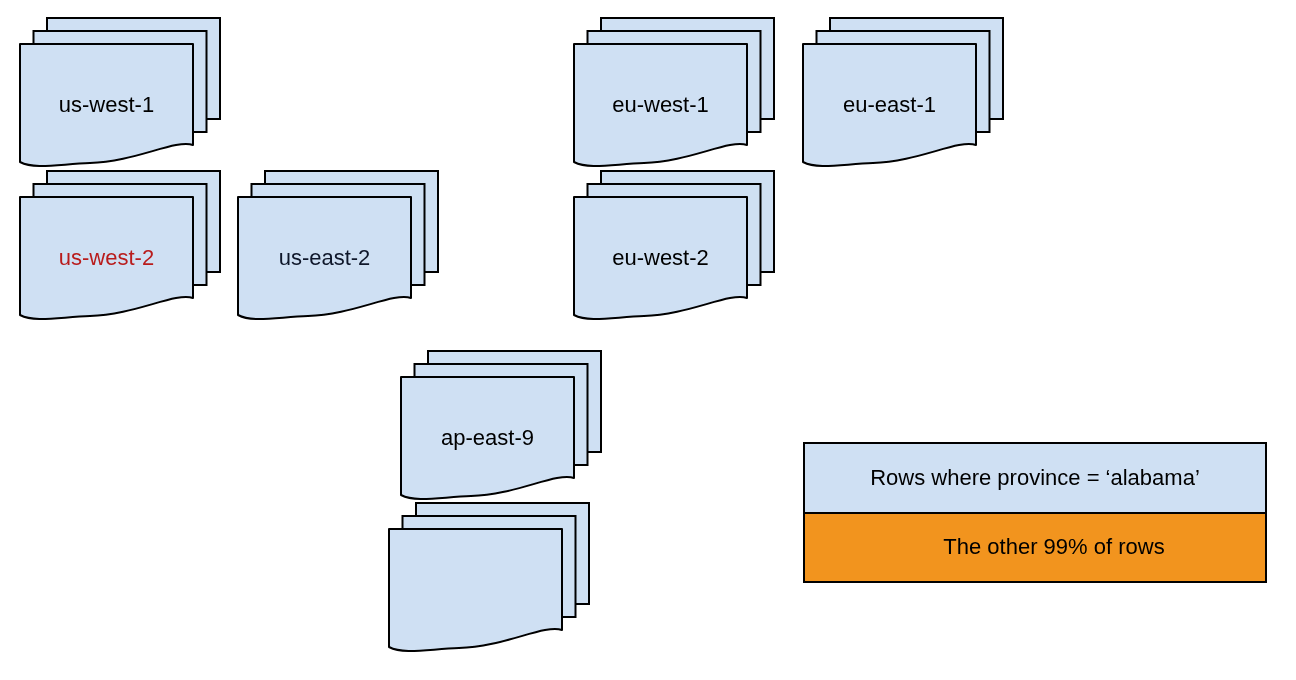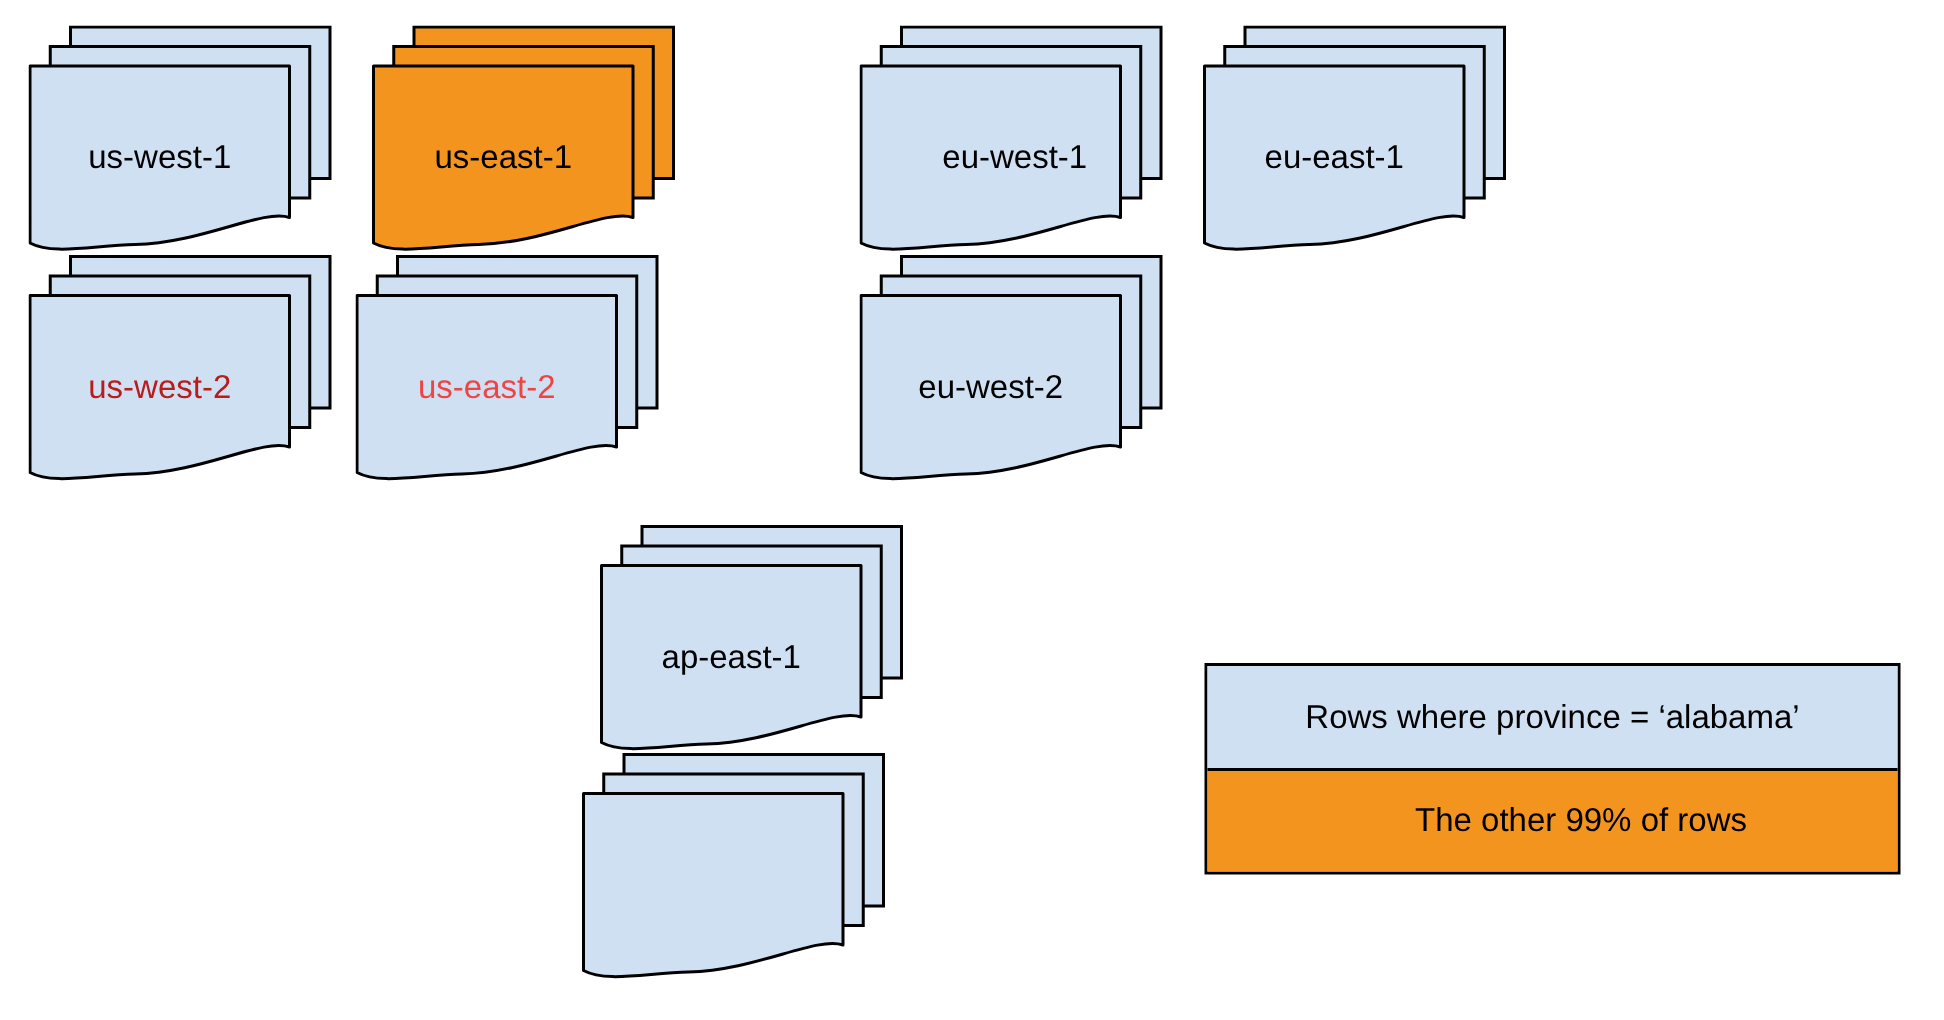--- a/index.html
+++ b/index.html
@@ -77,35 +77,27 @@
     </div>
 
 <div class="stack" style="left: 19px; top: 17px;">
       <svg width="230" height="154" viewBox="0 0 230 154">
         <rect class="sheet" x="28" y="1" width="173" height="101" stroke-width="2" stroke="#000000" fill="#cfe0f3"></rect>
         <rect class="sheet" x="14.5" y="14" width="173" height="101" stroke-width="2" stroke="#000000" fill="#cfe0f3"></rect>
         <path class="sheet" transform="translate(1,27)" d="M0,0 H173 V101 C155,95 115,118 70,119 C40,120 15,126 0,118 Z" stroke-width="2" stroke="#000000" stroke-linejoin="round" fill="#cfe0f3"></path>
       </svg>
       <div class="stack-label" style="color: rgb(0, 0, 0);">us-west-1</div>
     </div>
-    <div class="stack" style="left: 248px; top: 17px;">
-      <svg width="230" height="154" viewBox="0 0 230 154">
-        <rect class="sheet" x="28" y="1" width="173" height="101" stroke-width="2" stroke="#000000" fill="#f2941e"></rect>
-        <rect class="sheet" x="14.5" y="14" width="173" height="101" stroke-width="2" stroke="#000000" fill="#f2941e"></rect>
-        <path class="sheet" transform="translate(1,27)" d="M0,0 H173 V101 C155,95 115,118 70,119 C40,120 15,126 0,118 Z" stroke-width="2" stroke="#000000" stroke-linejoin="round" fill="#f2941e"></path>
-      </svg>
-      <div class="stack-label" style="color: rgb(0, 0, 0);">us-east-1</div>
-    </div>
     <div class="stack" style="left: 573px; top: 17px;">
       <svg width="230" height="154" viewBox="0 0 230 154">
         <rect class="sheet" x="28" y="1" width="173" height="101" stroke-width="2" stroke="#000000" fill="#cfe0f3"></rect>
         <rect class="sheet" x="14.5" y="14" width="173" height="101" stroke-width="2" stroke="#000000" fill="#cfe0f3"></rect>
         <path class="sheet" transform="translate(1,27)" d="M0,0 H173 V101 C155,95 115,118 70,119 C40,120 15,126 0,118 Z" stroke-width="2" stroke="#000000" stroke-linejoin="round" fill="#cfe0f3"></path>
       </svg>
-      <div class="stack-label" style="color: rgb(0, 0, 0); margin-left: 16px;">eu-west-1</div>
+      <div class="stack-label" style="color: rgb(0, 0, 0);">eu-west-1</div>
     </div>
     <div class="stack" style="left: 802px; top: 17px;">
       <svg width="230" height="154" viewBox="0 0 230 154">
         <rect class="sheet" x="28" y="1" width="173" height="101" stroke-width="2" stroke="#000000" fill="#cfe0f3"></rect>
         <rect class="sheet" x="14.5" y="14" width="173" height="101" stroke-width="2" stroke="#000000" fill="#cfe0f3"></rect>
         <path class="sheet" transform="translate(1,27)" d="M0,0 H173 V101 C155,95 115,118 70,119 C40,120 15,126 0,118 Z" stroke-width="2" stroke="#000000" stroke-linejoin="round" fill="#cfe0f3"></path>
       </svg>
       <div class="stack-label" style="color: rgb(0, 0, 0);">eu-east-1</div>
     </div>
     <div class="stack" style="left: 19px; top: 170px;">
@@ -115,37 +107,37 @@
         <path class="sheet" transform="translate(1,27)" d="M0,0 H173 V101 C155,95 115,118 70,119 C40,120 15,126 0,118 Z" stroke-width="2" stroke="#000000" stroke-linejoin="round" fill="#cfe0f3"></path>
       </svg>
       <div class="stack-label" style="color: #b91c1c;">us-west-2</div>
     </div>
     <div class="stack" style="left: 237px; top: 170px;">
       <svg width="230" height="154" viewBox="0 0 230 154">
         <rect class="sheet" x="28" y="1" width="173" height="101" stroke-width="2" stroke="#000000" fill="#cfe0f3"></rect>
         <rect class="sheet" x="14.5" y="14" width="173" height="101" stroke-width="2" stroke="#000000" fill="#cfe0f3"></rect>
         <path class="sheet" transform="translate(1,27)" d="M0,0 H173 V101 C155,95 115,118 70,119 C40,120 15,126 0,118 Z" stroke-width="2" stroke="#000000" stroke-linejoin="round" fill="#cfe0f3"></path>
       </svg>
-      <div class="stack-label" style="color: #ef4444;">us-east-2</div>
+      <div class="stack-label" style="color: #0f172a;">us-east-2</div>
     </div>
     <div class="stack" style="left: 573px; top: 170px;">
       <svg width="230" height="154" viewBox="0 0 230 154">
         <rect class="sheet" x="28" y="1" width="173" height="101" stroke-width="2" stroke="#000000" fill="#cfe0f3"></rect>
         <rect class="sheet" x="14.5" y="14" width="173" height="101" stroke-width="2" stroke="#000000" fill="#cfe0f3"></rect>
         <path class="sheet" transform="translate(1,27)" d="M0,0 H173 V101 C155,95 115,118 70,119 C40,120 15,126 0,118 Z" stroke-width="2" stroke="#000000" stroke-linejoin="round" fill="#cfe0f3"></path>
       </svg>
       <div class="stack-label" style="color: rgb(0, 0, 0);">eu-west-2</div>
     </div>
     <div class="stack" style="left: 400px; top: 350px;">
       <svg width="230" height="154" viewBox="0 0 230 154">
         <rect class="sheet" x="28" y="1" width="173" height="101" stroke-width="2" stroke="#000000" fill="#cfe0f3"></rect>
         <rect class="sheet" x="14.5" y="14" width="173" height="101" stroke-width="2" stroke="#000000" fill="#cfe0f3"></rect>
         <path class="sheet" transform="translate(1,27)" d="M0,0 H173 V101 C155,95 115,118 70,119 C40,120 15,126 0,118 Z" stroke-width="2" stroke="#000000" stroke-linejoin="round" fill="#cfe0f3"></path>
       </svg>
-      <div class="stack-label" style="color: rgb(0, 0, 0);">ap-east-1</div>
+      <div class="stack-label" style="color: rgb(0, 0, 0);">ap-east-9</div>
     </div>
     <div class="stack" style="left: 388px; top: 502px;">
       <svg width="230" height="154" viewBox="0 0 230 154">
         <rect class="sheet" x="28" y="1" width="173" height="101" stroke-width="2" stroke="#000000" fill="#cfe0f3"></rect>
         <rect class="sheet" x="14.5" y="14" width="173" height="101" stroke-width="2" stroke="#000000" fill="#cfe0f3"></rect>
         <path class="sheet" transform="translate(1,27)" d="M0,0 H173 V101 C155,95 115,118 70,119 C40,120 15,126 0,118 Z" stroke-width="2" stroke="#000000" stroke-linejoin="round" fill="#cfe0f3"></path>
       </svg>
     </div>
   </div>
 

